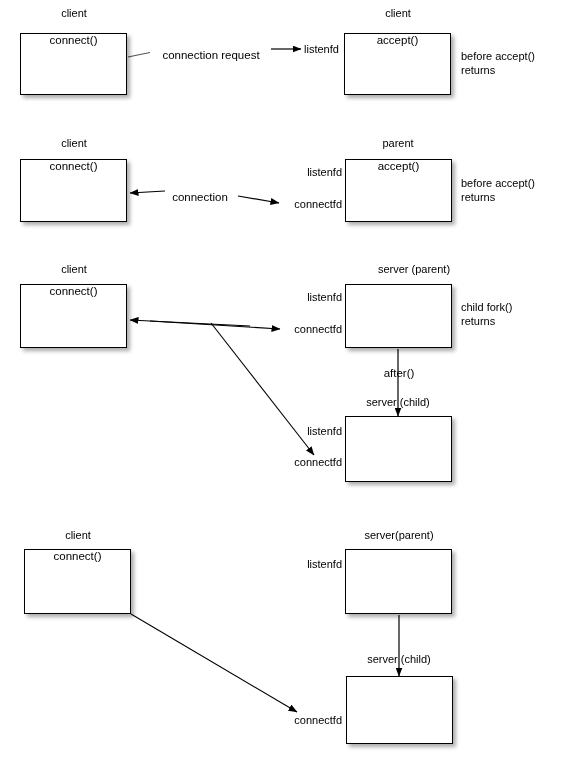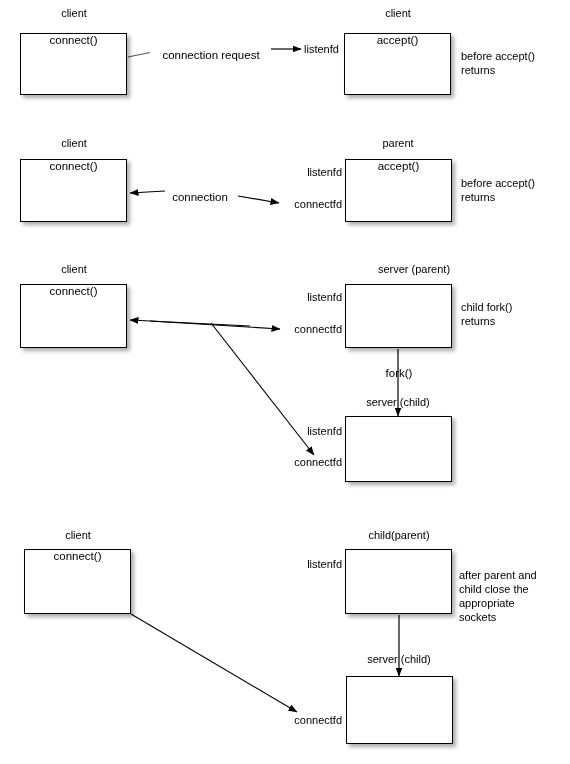--- a/index.html
+++ b/index.html
@@ -153,51 +153,45 @@
     <span class="node-label">connect()</span>
   </div>
 
   <div class="cap cap-center" style="left:398px; top:263px;margin-left:16px;">server (parent)</div>
   <div class="node-box" style="left:345px; top:284px; width:107px; height:64px;">
     <span class="node-label"></span>
   </div>
   <div class="cap cap-right" style="left:342px; top:291px;">listenfd</div>
   <div class="cap cap-right" style="left:342px; top:323px;">connectfd</div>
 
-  <div class="edge-label" style="left:399px; top:367px;">fork()</div>
+  <div class="edge-label" style="left:399px; top:367px;">after()</div>
 
   <div class="cap cap-center" style="left:398px; top:396px;">server (child)</div>
   <div class="node-box" style="left:345px; top:416px; width:107px; height:66px;">
     <span class="node-label"></span>
   </div>
   <div class="cap cap-right" style="left:342px; top:425px;">listenfd</div>
   <div class="cap cap-right" style="left:342px; top:456px;">connectfd</div>
 
   <div class="side-note" style="left:516px; top:300px; width:110px;">
     <div>child fork()</div>
     <div>returns</div>
   </div>
 
   <div class="cap cap-center" style="left:78px; top:529px;">client</div>
   <div class="node-box" style="left:24px; top:549px; width:107px; height:65px;">
     <span class="node-label">connect()</span>
   </div>
 
-  <div class="cap cap-center" style="left:399px; top:529px;">child(parent)</div>
+  <div class="cap cap-center" style="left:399px; top:529px;">server(parent)</div>
   <div class="node-box" style="left:345px; top:549px; width:107px; height:65px;">
     <span class="node-label"></span>
   </div>
   <div class="cap cap-right" style="left:342px; top:558px;">listenfd</div>
 
   <div class="cap cap-center" style="left:399px; top:653px;">server (child)</div>
   <div class="node-box" style="left:346px; top:676px; width:107px; height:68px;">
     <span class="node-label"></span>
   </div>
   <div class="cap cap-right" style="left:342px; top:714px;">connectfd</div>
 
-  <div class="side-note" style="left:515px; top:568px; width:112px;">
-    <div>after parent and</div>
-    <div>child close the</div>
-    <div>appropriate</div>
-    <div>sockets</div>
-  </div>
 
 </div>
 
 </body></html>

